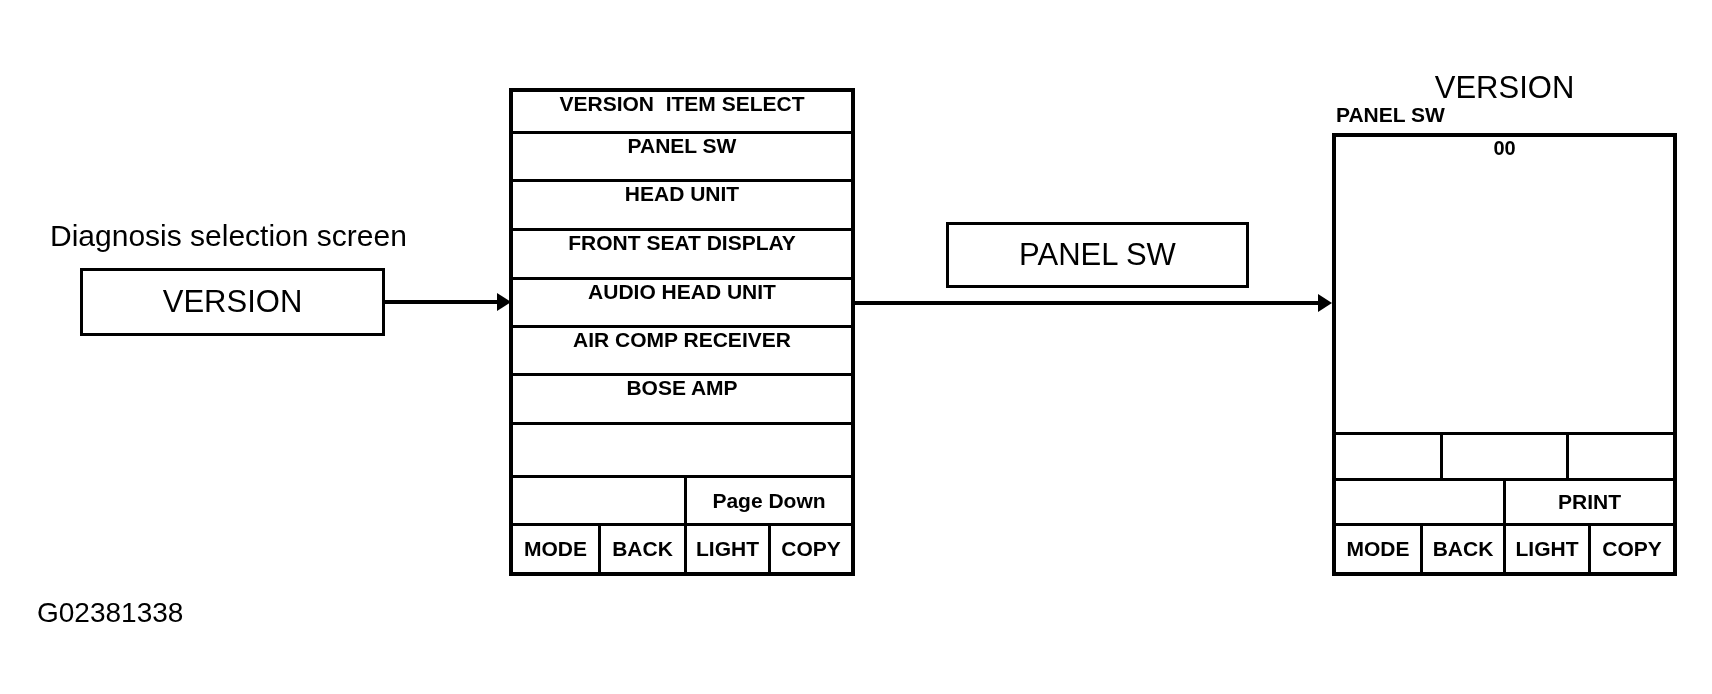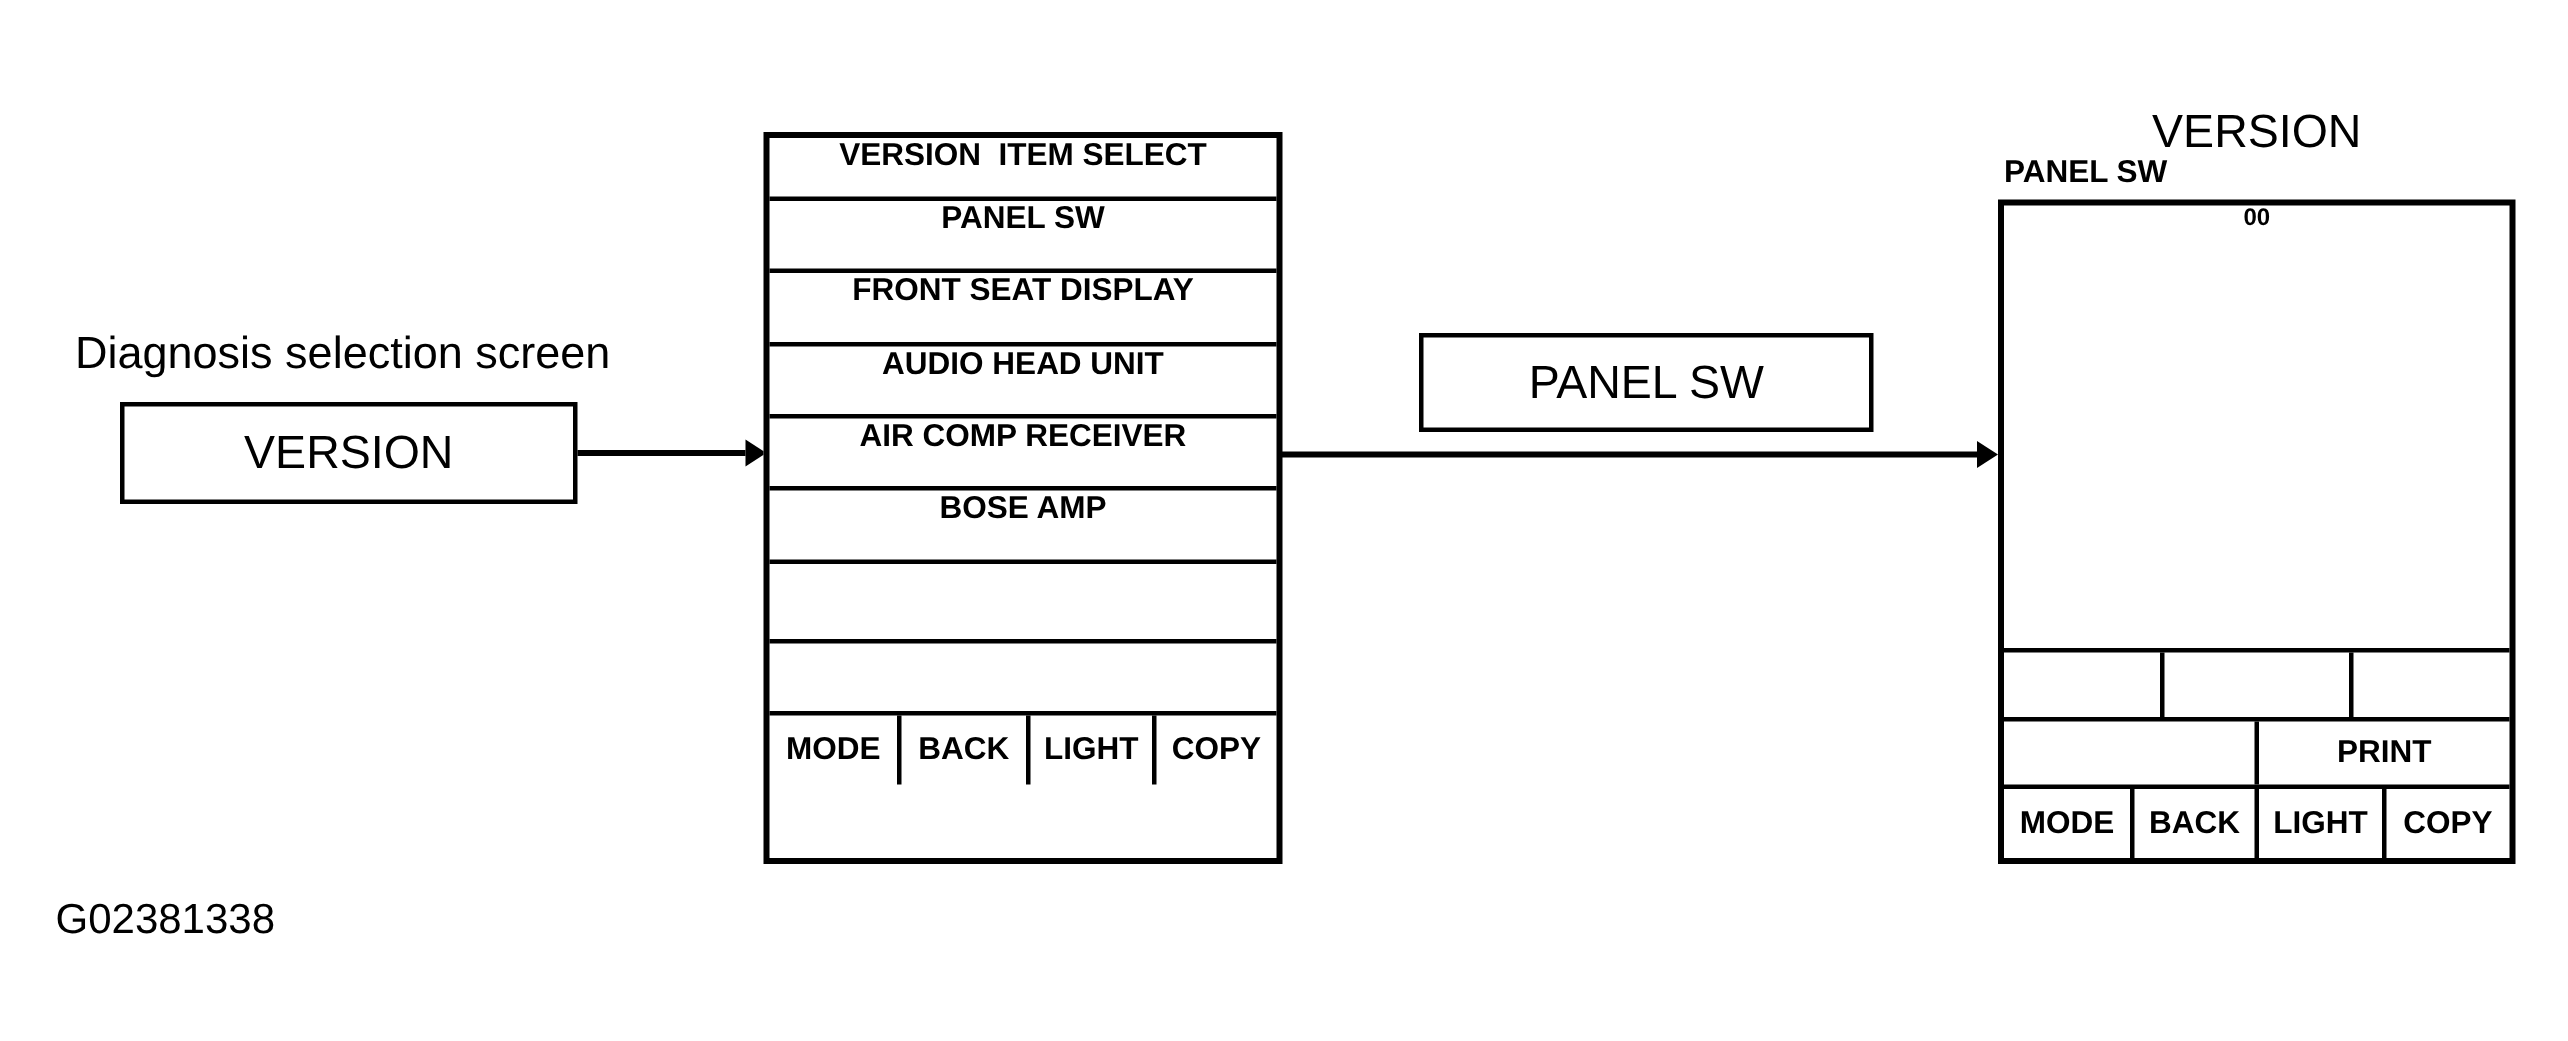--- a/index.html
+++ b/index.html
@@ -71,21 +71,21 @@
   .pk1 { width: 84px; } .pk2 { width: 83px; } .pk3 { width: 85px; }
   .pre { white-space: pre; }
   .rtitle {
     position: absolute; left: 1332px; top: 72px; width: 345px;
     text-align: center; font-size: 31px; line-height: 1; white-space: nowrap;
   }
   .rsub {
     position: absolute; left: 1336px; top: 104px;
     font-size: 21px; font-weight: bold; line-height: 1; white-space: nowrap;
   }
-  .display-value { font-size: 16px; font-weight: bold; }
+  .display-value { font-size: 20px; font-weight: bold; }
   .figid {
     position: absolute; left: 37px; top: 599px;
     font-size: 28px; line-height: 1; white-space: nowrap;
   }
 </style>
 </head>
 <body>
 
 <div class="canvas">
 
@@ -99,34 +99,40 @@
   <div class="ahead a1h"></div>
 
   <div class="screen menu-screen">
     <div class="row h39">
       <span class="pre">VERSION  ITEM SELECT</span>
     </div>
     <div class="row h48 bt">
       <span>PANEL SW</span>
     </div>
     <div class="row h49 bt">
+      <span>HEAD UNIT</span>
+    </div>
+    <div class="row h49 bt">
       <span>FRONT SEAT DISPLAY</span>
     </div>
     <div class="row h48 bt">
       <span>AUDIO HEAD UNIT</span>
     </div>
     <div class="row h48 bt">
       <span>AIR COMP RECEIVER</span>
     </div>
     <div class="row h49 bt">
       <span>BOSE AMP</span>
     </div>
     <div class="row h53 bt"></div>
     <div class="row h48 bt split">
       <div class="cell w171"></div>
+      <div class="cell grow bl">
+        <span>Page Down</span>
+      </div>
     </div>
     <div class="row h49 bt keys">
       <div class="cell mk1">
         <span>MODE</span>
       </div>
       <div class="cell mk2 bl">
         <span>BACK</span>
       </div>
       <div class="cell mk3 bl">
         <span>LIGHT</span>

